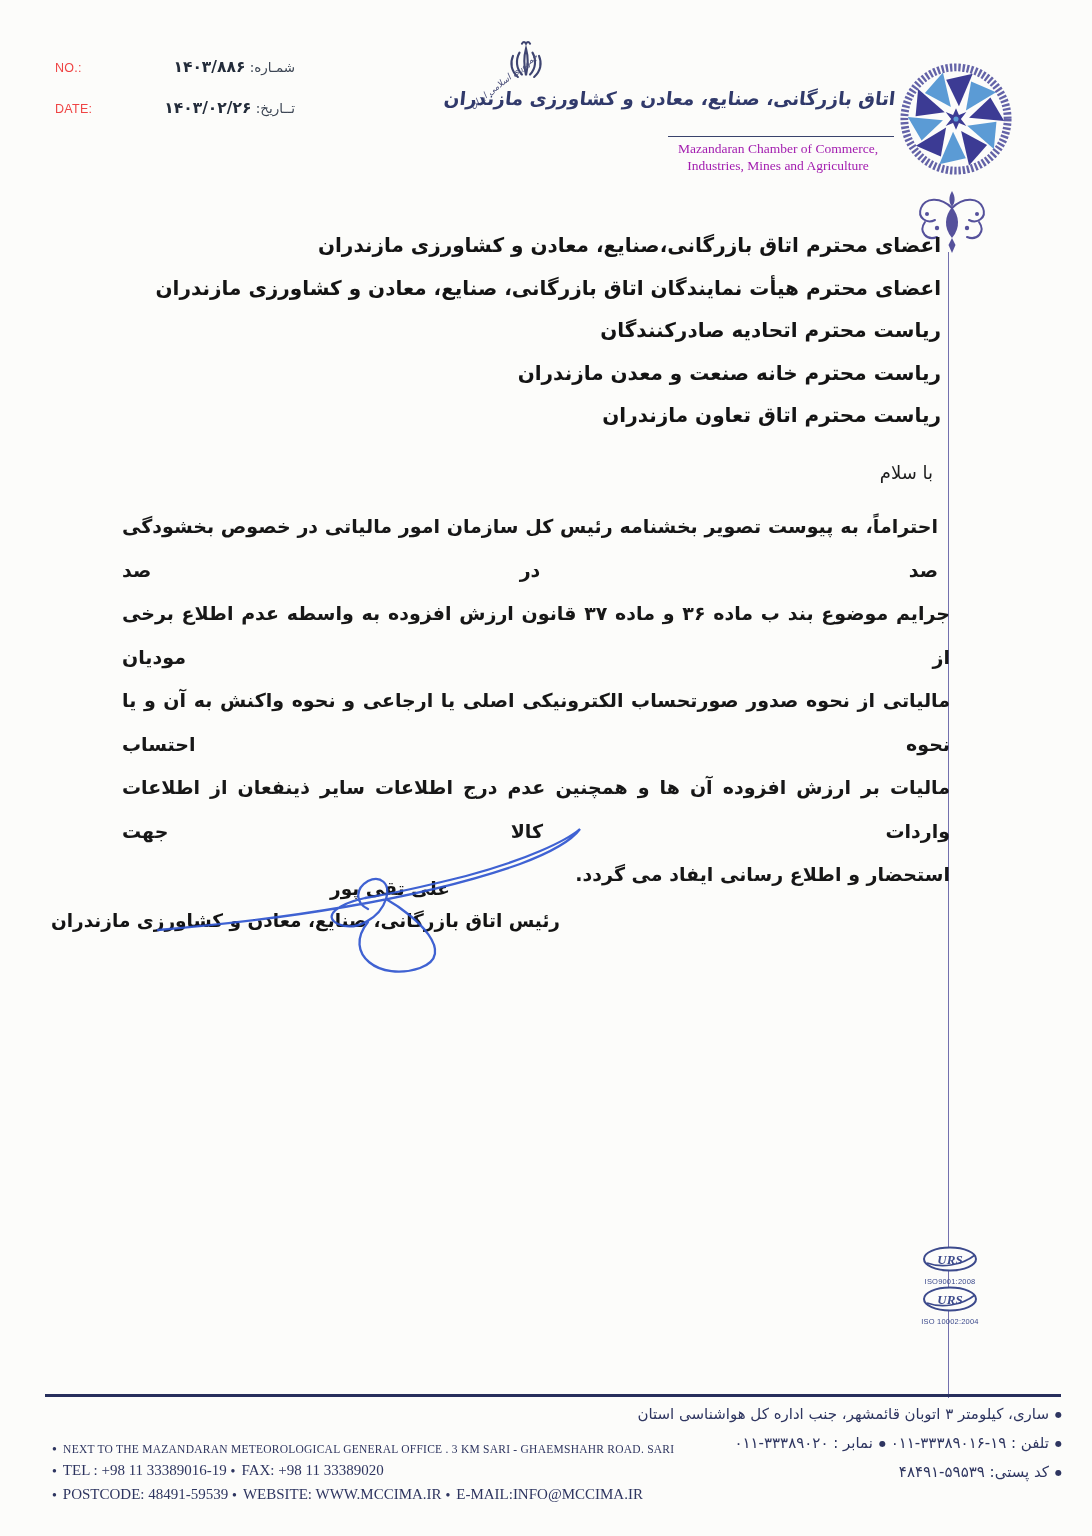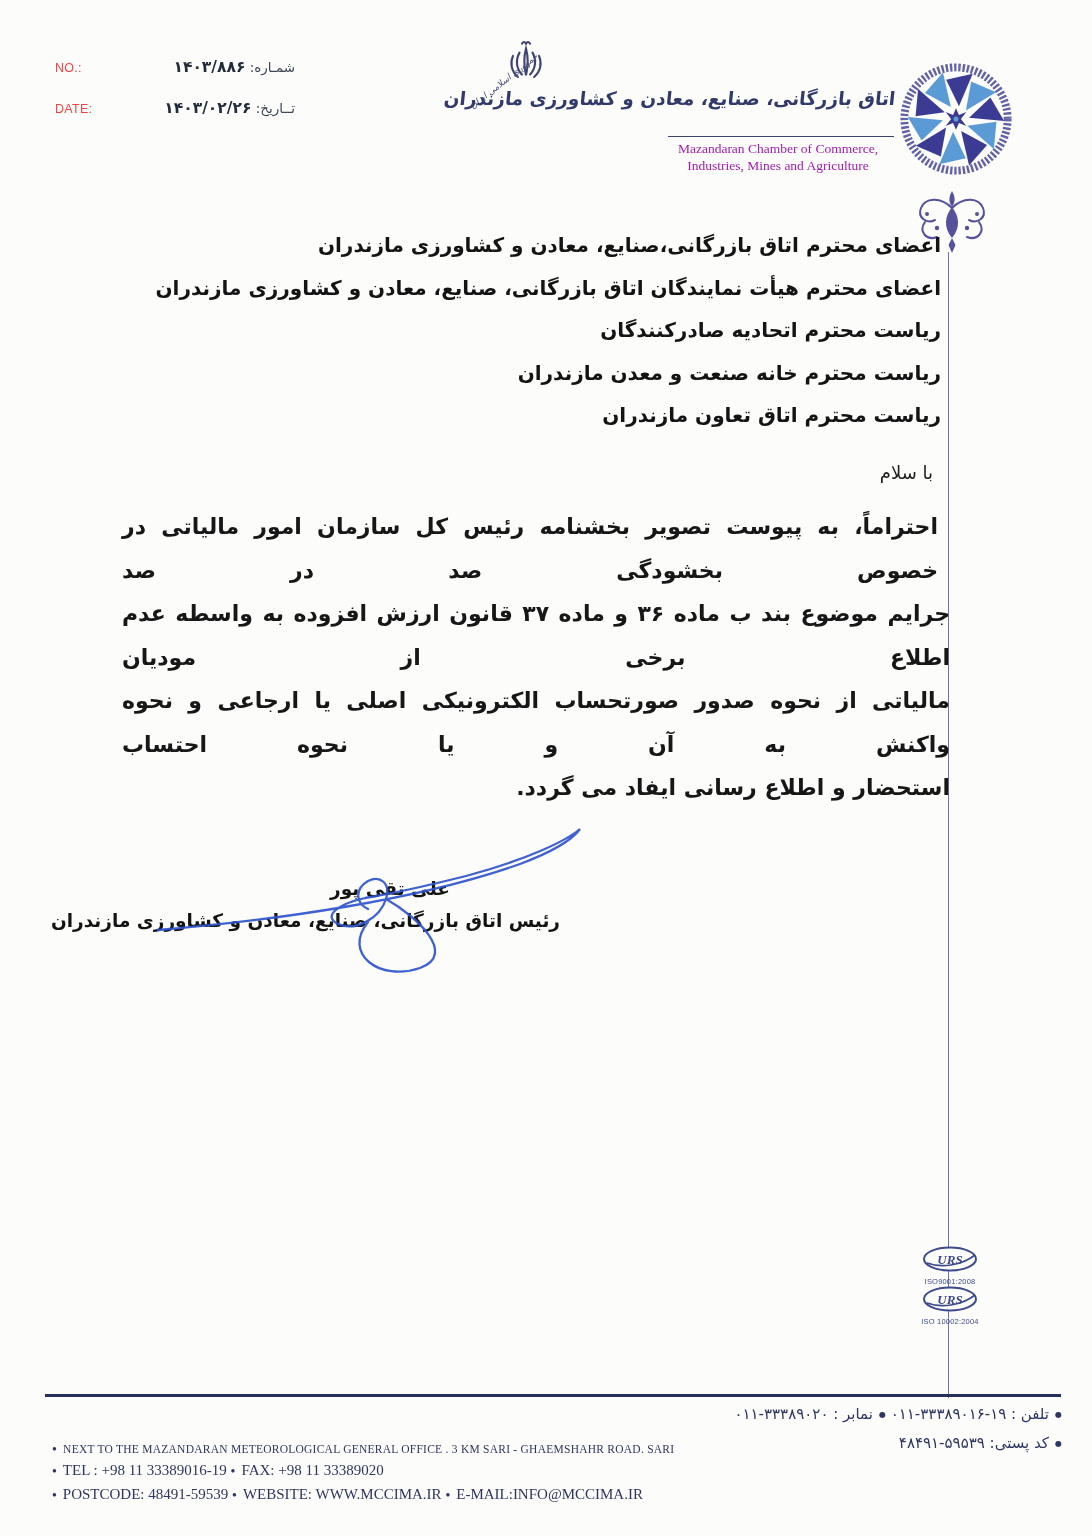--- a/index.html
+++ b/index.html
@@ -30,21 +30,21 @@
   .logo{left:897px;top:60px;width:118px;height:118px;}
 
   
   .ornament{left:913px;top:190px;width:78px;height:64px;}
   .vline{left:948px;top:252px;width:1.4px;height:1146px;background:#5a57a0;opacity:.85;}
 
   
   .recipients{right:151px;top:224px;direction:rtl;text-align:right;font-size:20px;
               line-height:42.5px;font-weight:700;color:#141414;white-space:nowrap;}
   .salutation{right:159px;top:462px;direction:rtl;font-size:18px;font-weight:400;color:#1d1d1d;}
-  .bodytxt{left:122px;width:828px;top:505px;direction:rtl;font-size:22px;line-height:43.5px;
+  .bodytxt{left:122px;width:828px;top:505px;direction:rtl;font-size:19px;line-height:43.5px;
            font-weight:700;color:#171717;}
   .bodytxt .ln{text-align:justify;text-align-last:justify;}
   .bodytxt .ln.first{padding-right:12px;}
   .bodytxt .ln.last{text-align-last:right;}
 
   
   .sign-name{left:160px;top:878px;width:400px;padding-left:30px;text-align:center;direction:rtl;
              font-size:18.5px;font-weight:700;color:#141414;}
   .sign-title{left:160px;top:910px;width:400px;text-align:center;direction:rtl;
               font-size:18.5px;font-weight:700;color:#141414;white-space:nowrap;}
@@ -167,20 +167,21 @@
     <div>ریاست محترم خانه صنعت و معدن مازندران</div>
     <div>ریاست محترم اتاق تعاون مازندران</div>
   </div>
 
   <div class="abs salutation">با سلام</div>
 
   <div class="abs bodytxt">
     <div class="ln first">احتراماً، به پیوست تصویر بخشنامه رئیس کل سازمان امور مالیاتی در خصوص بخشودگی صد در صد</div>
     <div class="ln">جرایم موضوع بند ب ماده ۳۶ و ماده ۳۷ قانون ارزش افزوده به واسطه عدم اطلاع برخی از مودیان</div>
     <div class="ln">مالیاتی از نحوه صدور صورتحساب الکترونیکی اصلی یا ارجاعی و نحوه واکنش به آن و یا نحوه احتساب</div>
+    <div class="ln">مالیات بر ارزش افزوده آن ها و همچنین عدم درج اطلاعات سایر ذینفعان از اطلاعات واردات کالا جهت</div>
     <div class="ln last">استحضار و اطلاع رسانی ایفاد می گردد.</div>
   </div>
 
   <div class="abs sign-name">علی تقی پور</div>
   <div class="abs sign-title">رئیس اتاق بازرگانی، صنایع، معادن و کشاورزی مازندران</div>
   <svg class="abs sig-svg" viewBox="0 0 474 204">
     <g fill="none" stroke="#2f55cf" stroke-width="2.3" stroke-linecap="round" opacity=".92">
       <path d="M30,134 C150,124 290,104 392,68 C424,56 444,44 452,33 C438,45 398,64 338,80 C298,90 262,98 237,102 C210,108 194,120 210,128 C228,136 252,122 258,103 C263,87 252,79 240,85 C228,92 226,106 240,113"></path>
       <path d="M258,103 C288,120 330,158 292,172 C252,186 214,158 240,126"></path>
     </g>
@@ -219,20 +220,23 @@
       <span class="blt">●</span><span>POSTCODE:</span>
       <span>48491-59539</span>
       <span class="blt">●</span><span>WEBSITE:</span>
       <span>WWW.MCCIMA.IR</span>
       <span class="blt">●</span><span>E-MAIL:</span><span>INFO@MCCIMA.IR</span>
     </div>
   </div>
 
   <div class="abs footer-fa">
     <div>
+      <span class="blt-fa">●</span><span>ساری، کیلومتر ۳ اتوبان قائمشهر، جنب اداره کل هواشناسی استان</span>
+    </div>
+    <div>
       <span class="blt-fa">●</span><span>تلفن : </span><span class="num">۰۱۱-۳۳۳۸۹۰۱۶-۱۹</span>
       <span class="blt-fa">●</span><span>نمابر : </span><span class="num">۰۱۱-۳۳۳۸۹۰۲۰</span>
     </div>
     <div>
       <span class="blt-fa">●</span><span>کد پستی: </span><span class="num">۴۸۴۹۱-۵۹۵۳۹</span>
     </div>
   </div>
 
 </div>
 

